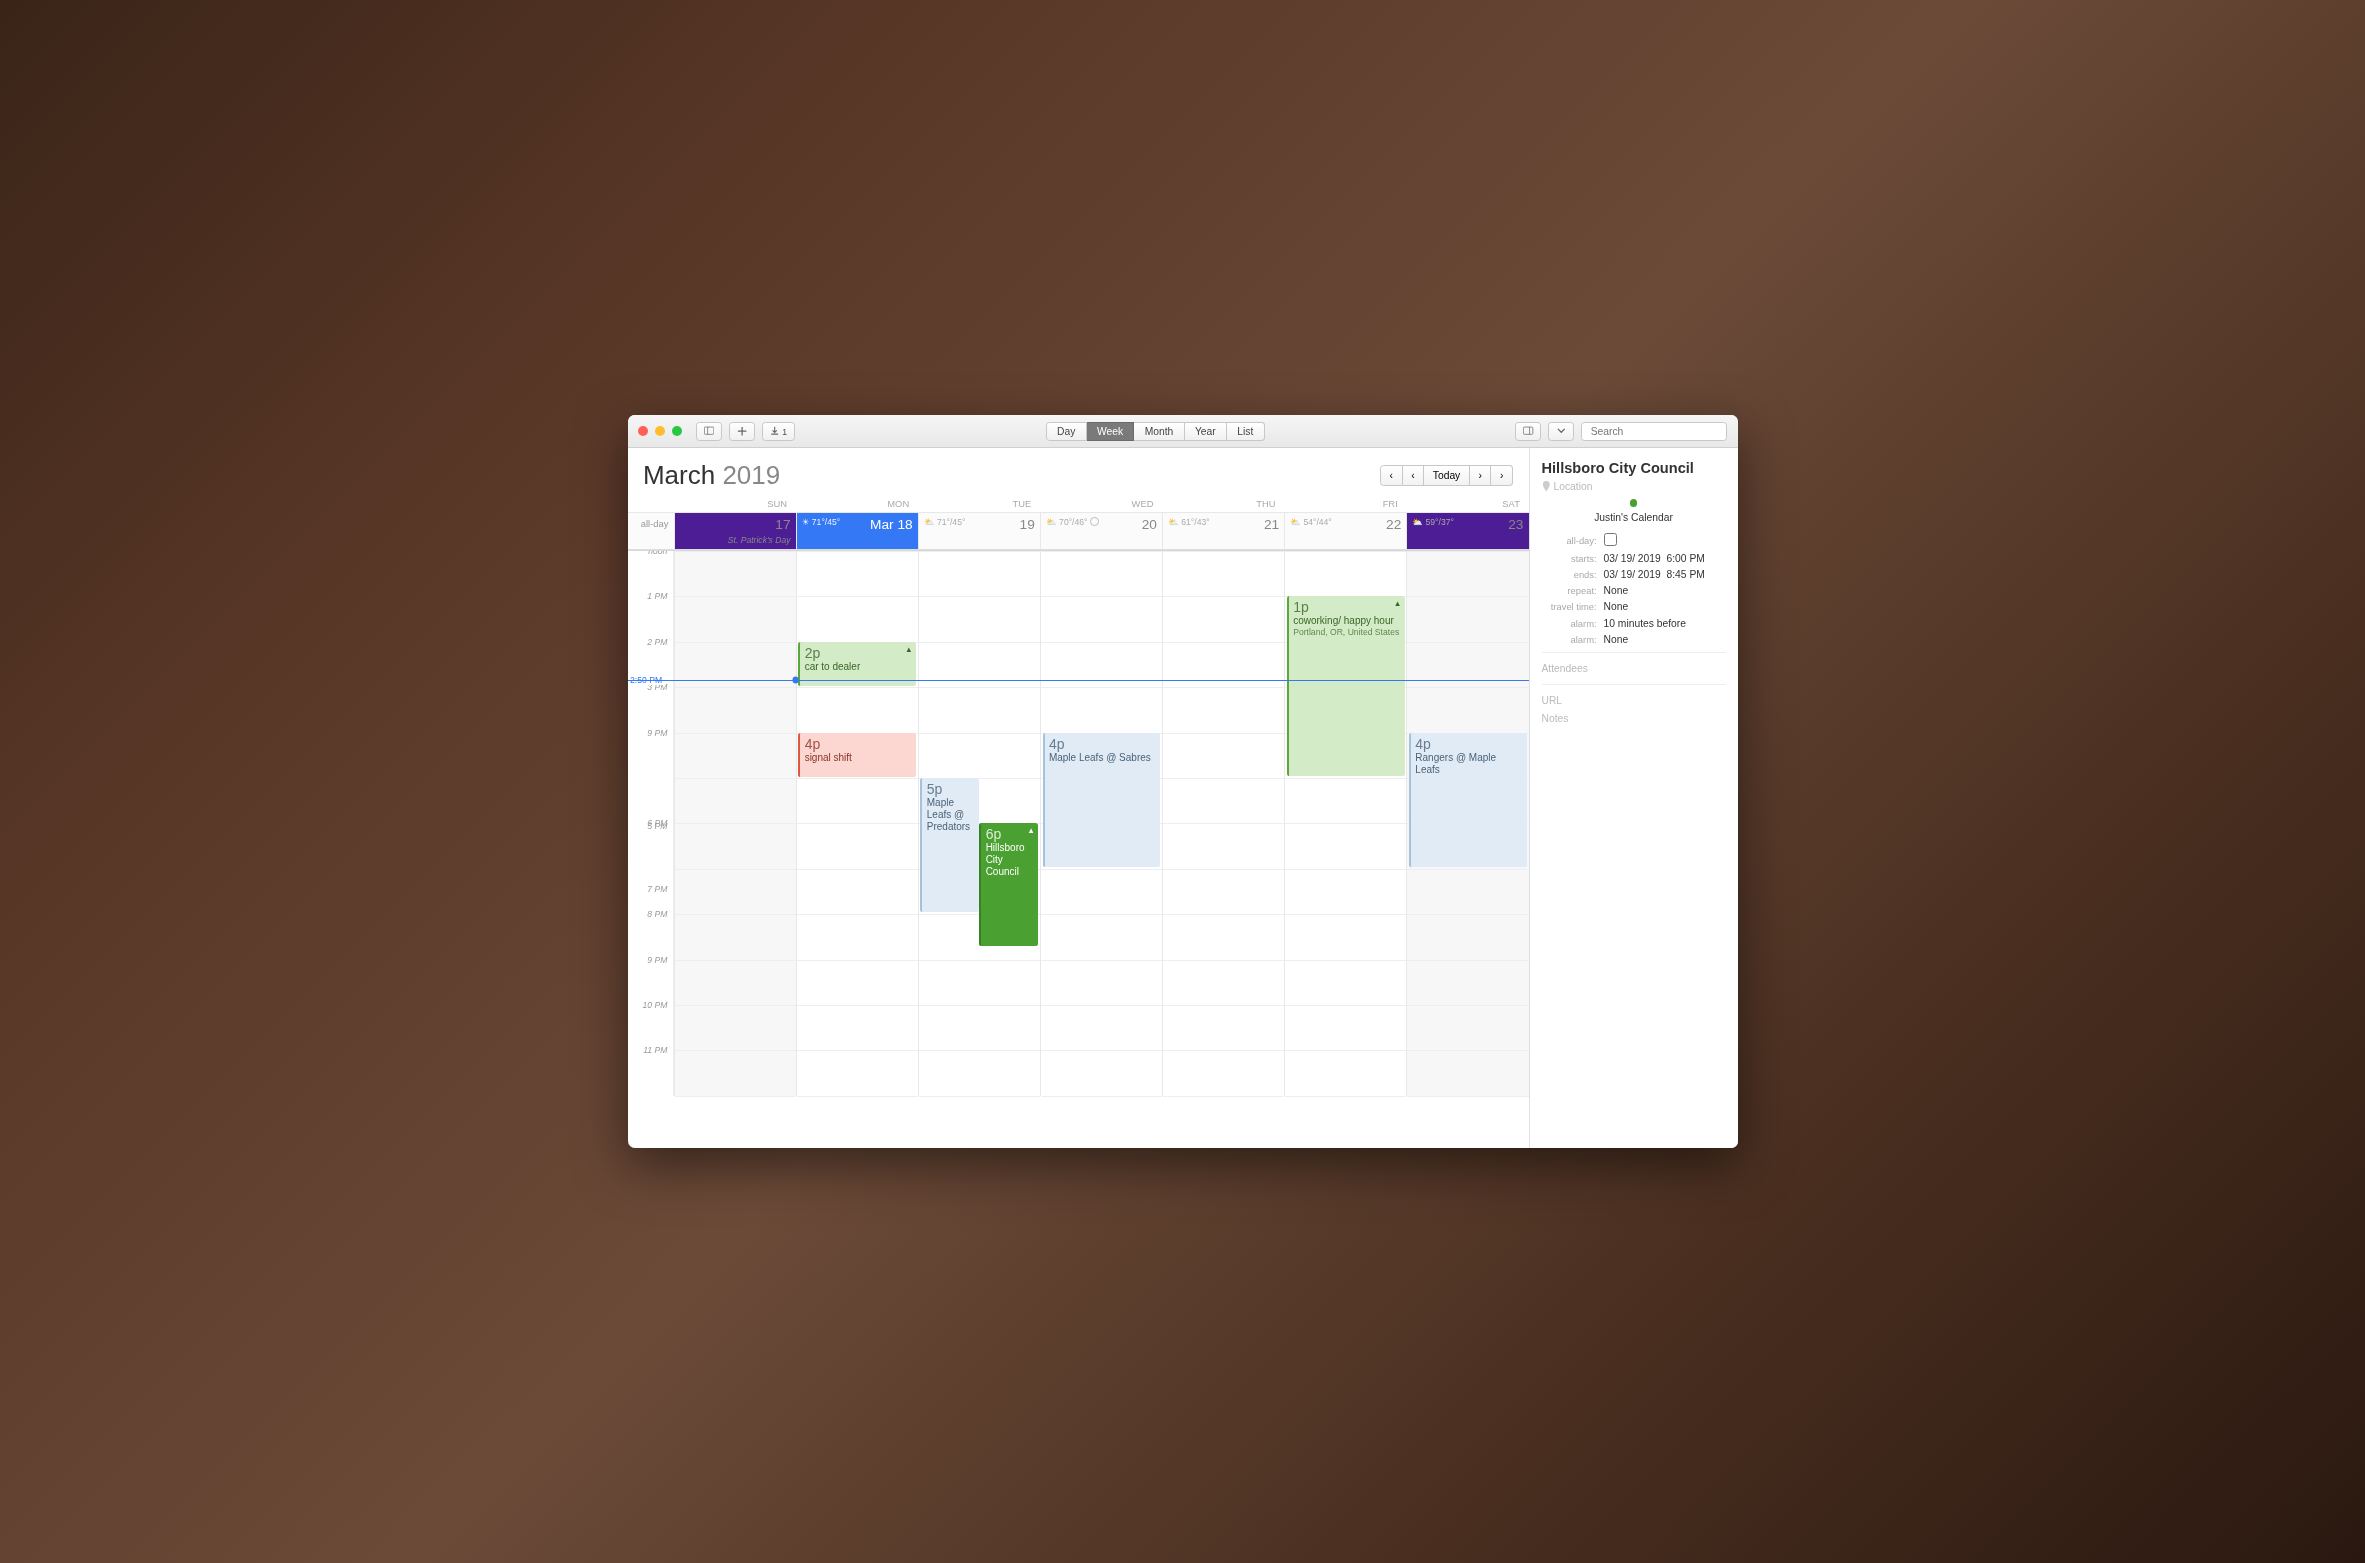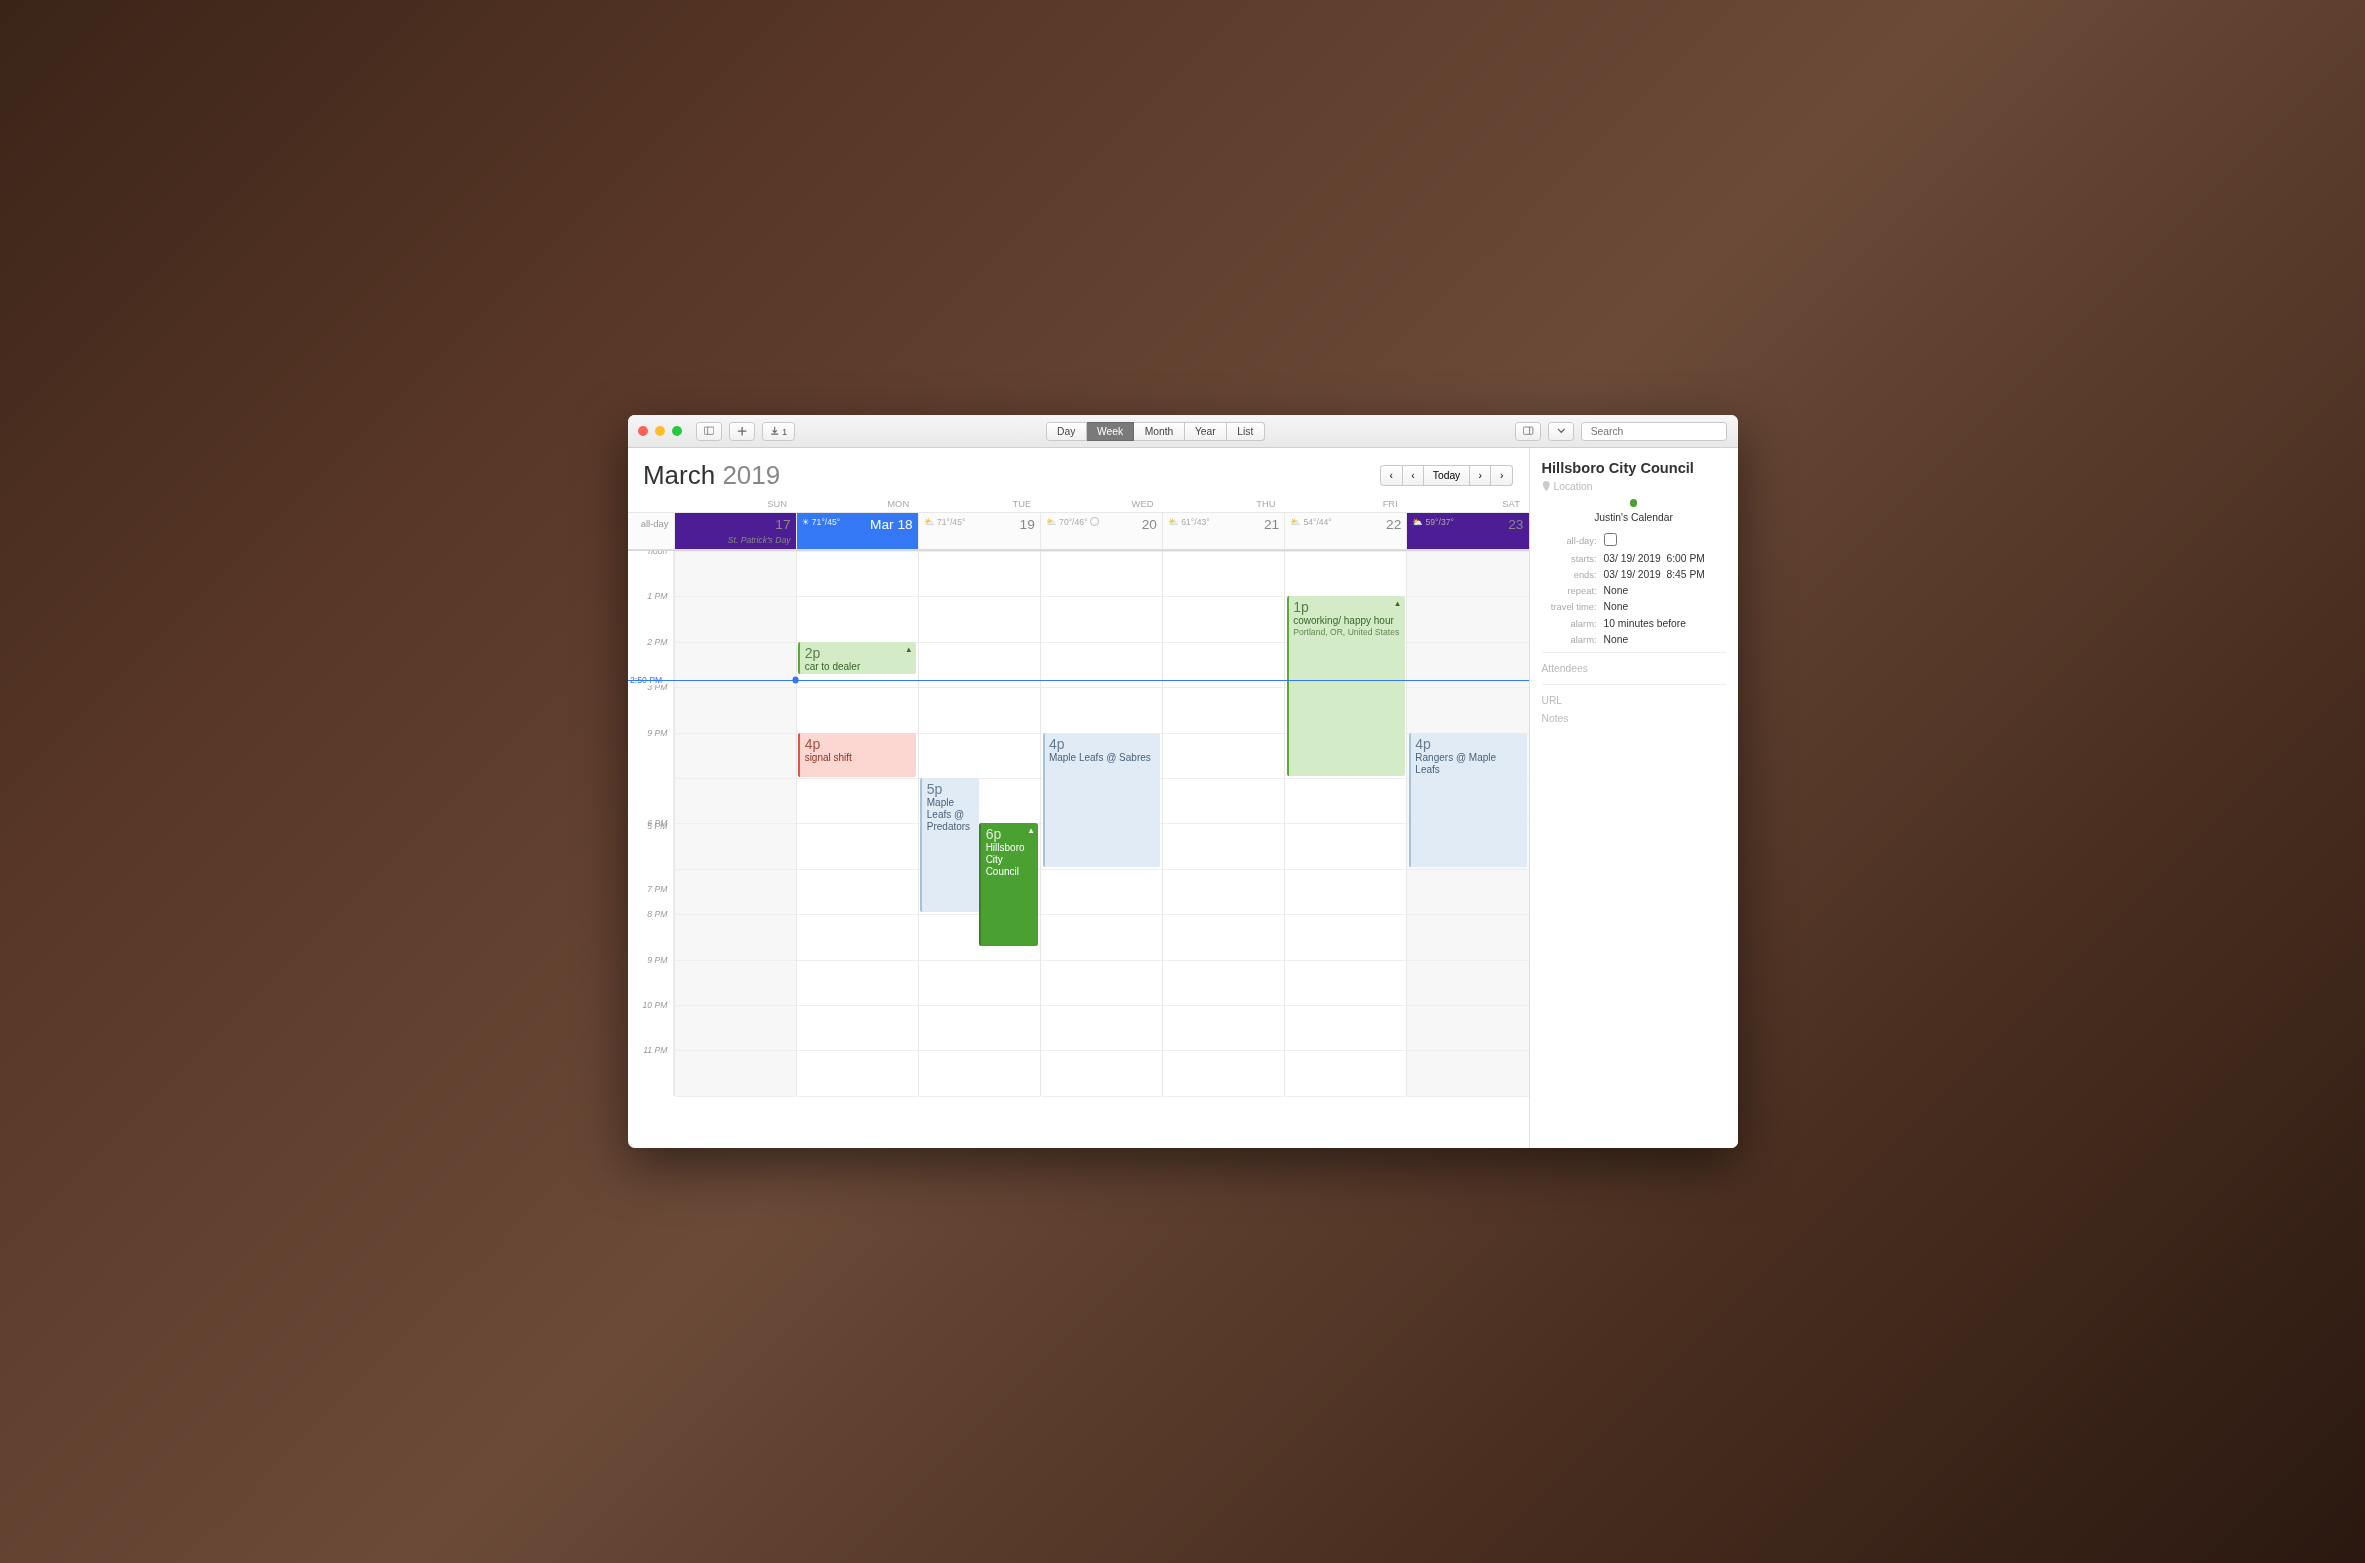--- a/index.html
+++ b/index.html
@@ -321,21 +321,21 @@
               <div class="hour-line" style="top: 136px;"></div>
               <div class="hour-line" style="top: 182px;"></div>
               <div class="hour-line" style="top: 227px;"></div>
               <div class="hour-line" style="top: 272px;"></div>
               <div class="hour-line" style="top: 318px;"></div>
               <div class="hour-line" style="top: 363px;"></div>
               <div class="hour-line" style="top: 409px;"></div>
               <div class="hour-line" style="top: 454px;"></div>
               <div class="hour-line" style="top: 499px;"></div>
               <div class="hour-line" style="top: 545px;"></div>
-              <div class="event green-light" style="top: 91px; height: 32px;">
+              <div class="event green-light" style="top: 91px; height: 44px;">
                 <div class="etime">2p</div>
                 <div class="etitle">car to dealer</div>
                 <span class="bell">▲</span>
               </div>
               <div class="event red-light" style="top: 182px; height: 44px;">
                 <div class="etime">4p</div>
                 <div class="etitle">signal shift</div>
               </div>
             </div>
             <div class="day-col">

